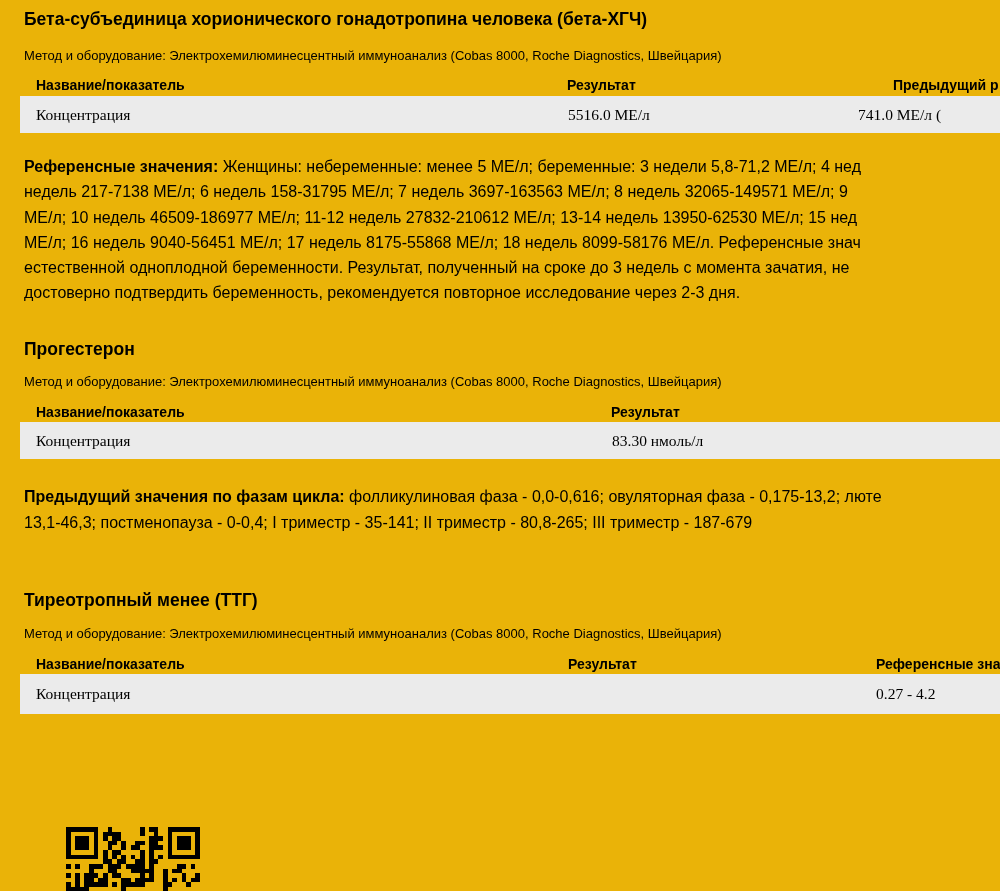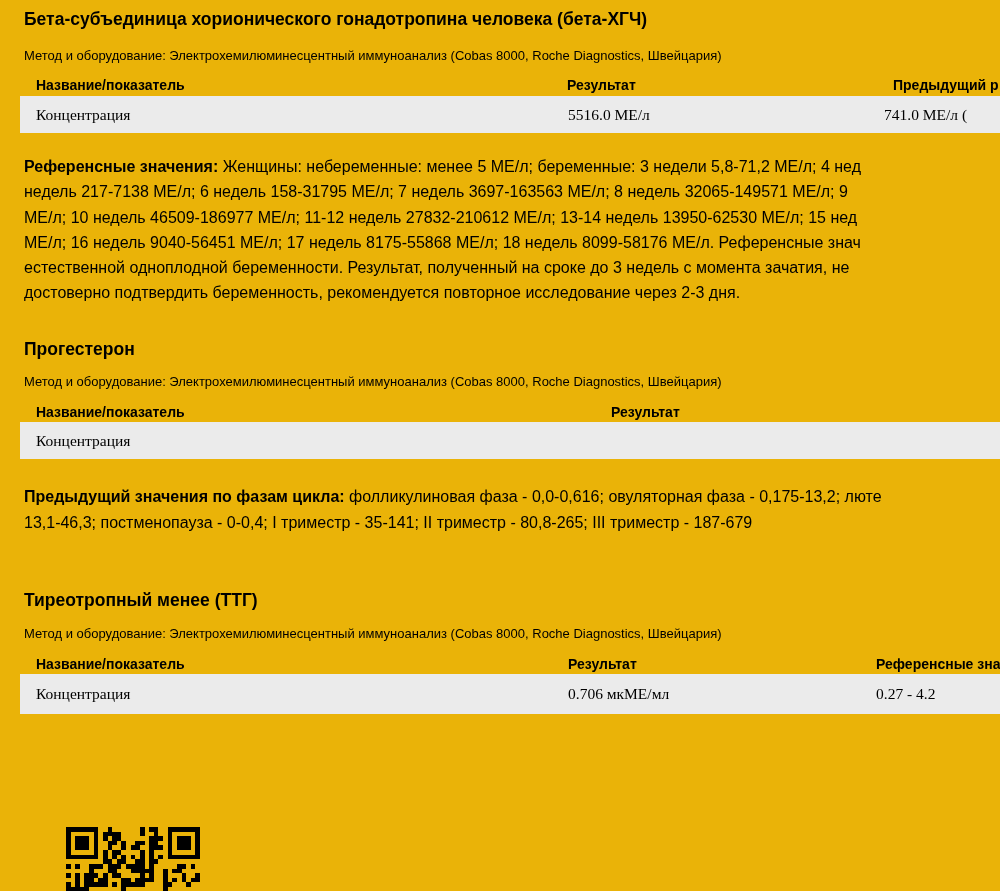--- a/index.html
+++ b/index.html
@@ -36,21 +36,21 @@
     <div class="abs method" style="top:48px">Метод и оборудование: Электрохемилюминесцентный иммуноанализ (Cobas 8000, Roche Diagnostics, Швейцария)</div>
 
     <div class="abs thead" style="top:77px">
       <span class="c" style="left:36px">Название/показатель</span>
       <span class="c" style="left:567px">Результат</span>
       <span class="c" style="left:893px">Предыдущий р</span>
     </div>
     <div class="abs grow" style="top:96px;height:37px">
       <span class="c" style="left:16px">Концентрация</span>
       <span class="c" style="left:548px">5516.0 МЕ/л</span>
-      <span class="c" style="left:864px">741.0 МЕ/л (</span>
+      <span class="c" style="left:838px">741.0 МЕ/л (</span>
     </div>
 
     <div class="abs refs refs-1" style="top:154px">
       <div class="refline"><b>Референсные значения:</b><span> Женщины: небеременные: менее 5 МЕ/л; беременные: 3 недели 5,8-71,2 МЕ/л; 4 нед</span></div>
       <div class="refline">недель 217-7138 МЕ/л; 6 недель 158-31795 МЕ/л; 7 недель 3697-163563 МЕ/л; 8 недель 32065-149571 МЕ/л; 9</div>
       <div class="refline">МЕ/л; 10 недель 46509-186977 МЕ/л; 11-12 недель 27832-210612 МЕ/л; 13-14 недель 13950-62530 МЕ/л; 15 нед</div>
       <div class="refline">МЕ/л; 16 недель 9040-56451 МЕ/л; 17 недель 8175-55868 МЕ/л; 18 недель 8099-58176 МЕ/л. Референсные знач</div>
       <div class="refline">естественной одноплодной беременности. Результат, полученный на сроке до 3 недель с момента зачатия, не</div>
       <div class="refline">достоверно подтвердить беременность, рекомендуется повторное исследование через 2-3 дня.</div>
     </div>
@@ -59,40 +59,40 @@
   <div class="abs">
     <div class="abs title" style="top:339px">Прогестерон</div>
     <div class="abs method" style="top:374px">Метод и оборудование: Электрохемилюминесцентный иммуноанализ (Cobas 8000, Roche Diagnostics, Швейцария)</div>
 
     <div class="abs thead" style="top:404px">
       <span class="c" style="left:36px">Название/показатель</span>
       <span class="c" style="left:611px">Результат</span>
     </div>
     <div class="abs grow" style="top:422px;height:37px">
       <span class="c" style="left:16px">Концентрация</span>
+      <span class="c" style="left:592px">83.30 нмоль/л</span>
     </div>
 
     <div class="abs refs refs-2" style="top:484px">
       <div class="refline"><b>Предыдущий значения по фазам цикла:</b><span> фолликулиновая фаза - 0,0-0,616; овуляторная фаза - 0,175-13,2; люте</span></div>
       <div class="refline">13,1-46,3; постменопауза - 0-0,4; I триместр - 35-141; II триместр - 80,8-265; III триместр - 187-679</div>
     </div>
   </div>
 
   <div class="abs">
     <div class="abs title" style="top:590px">Тиреотропный менее (ТТГ)</div>
     <div class="abs method" style="top:626px">Метод и оборудование: Электрохемилюминесцентный иммуноанализ (Cobas 8000, Roche Diagnostics, Швейцария)</div>
 
     <div class="abs thead" style="top:656px">
       <span class="c" style="left:36px">Название/показатель</span>
       <span class="c" style="left:568px">Результат</span>
       <span class="c" style="left:876px">Референсные зна</span>
     </div>
     <div class="abs grow" style="top:674px;height:40px">
       <span class="c" style="left:16px">Концентрация</span>
-      <span class="c" style="left:548px">0.706 мкМЕ/мл</span>
       <span class="c" style="left:856px">0.27 - 4.2</span>
     </div>
   </div>
 
   <svg id="qr" class="abs" style="left:66px;top:827px" width="134" height="134" shape-rendering="crispEdges" viewBox="0 0 29 29" fill="#000000">
       <rect x="0" y="0" width="1" height="1"></rect>
       <rect x="1" y="0" width="1" height="1"></rect>
       <rect x="2" y="0" width="1" height="1"></rect>
       <rect x="3" y="0" width="1" height="1"></rect>
       <rect x="4" y="0" width="1" height="1"></rect>

